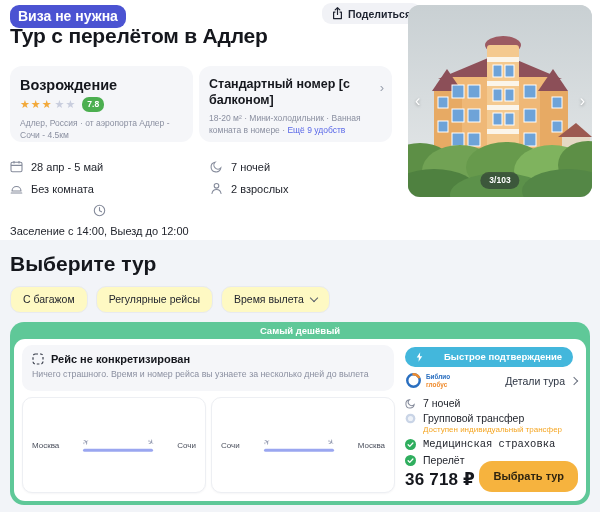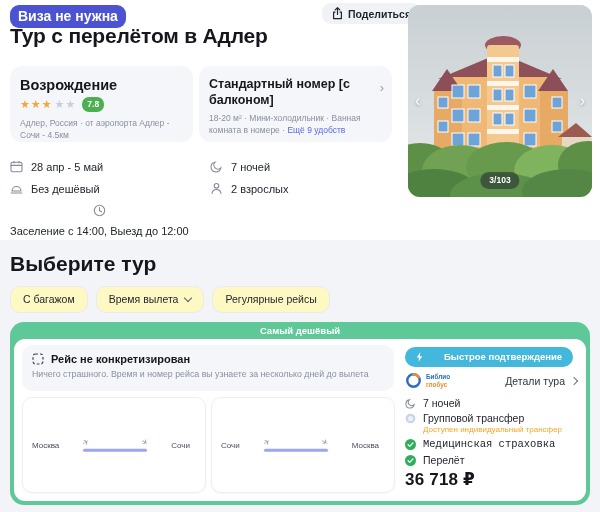--- a/index.html
+++ b/index.html
@@ -72,21 +72,21 @@
 
   .notice{position:absolute;left:8px;top:6px;width:372px;height:46px;background:#f5f6f9;
     border-radius:10px;padding:8px 10px;box-sizing:border-box;}
   .notice-title{display:flex;gap:7px;align-items:center;font-size:11px;font-weight:bold;color:#15171d;}
   .notice-title svg{display:block;flex:none;}
   .notice-sub{margin-top:4px;font-size:8.8px;color:#8a8fa0;}
 
   .flights{position:absolute;left:8px;top:58px;display:flex;gap:5px;}
   .flight-card{width:184px;height:96px;background:#fff;border:1px solid #edeff3;border-radius:10px;
     position:relative;box-sizing:border-box;box-shadow:0 1px 2px rgba(20,30,60,.04);}
-  .fc-row{position:absolute;left:0;right:6px;top:50%;transform:translateY(-50%);
+  .fc-row{position:absolute;left:0;right:0;top:50%;transform:translateY(-50%);
     display:flex;align-items:center;justify-content:space-between;padding:0 9px;gap:24px;}
   .fc-city{font-size:8px;color:#4a4f5c;}
   .fc-line-wrap{display:flex;flex-direction:column;width:102px;}
   .fc-planes{display:flex;justify-content:space-between;font-size:8px;color:#9aa0b5;line-height:1;}
   .plane-to{display:inline-block;transform:rotate(-32deg);}
   .plane-land{display:inline-block;transform:rotate(32deg);}
   .fc-line{height:2.5px;background:var(--c-flight-line,#9aa6f0);border-radius:2px;margin-top:2px;}
 
   .fast-pill{position:absolute;left:391px;top:8px;background:var(--c-blue-pill,#43b7dc);color:#fff;
     font-size:9.5px;font-weight:bold;border-radius:12px;padding:4px 11px 5px;
@@ -170,21 +170,21 @@
     </span>
     <span>7 ночей</span>
   </div>
   <div class="info-row ir2a">
     <span class="info-icon">
       <svg width="13" height="13" viewBox="0 0 13 13">
           <path d="M2 9a4.5 4.5 0 0 1 9 0Z" fill="none" stroke="currentColor" stroke-width="1.1" stroke-linejoin="round"></path>
           <path d="M1.2 11h10.6" stroke="currentColor" stroke-width="1.1" stroke-linecap="round"></path>
         </svg>
     </span>
-    <span>Без дешёвый</span>
+    <span>Без комната</span>
   </div>
   <div class="info-row ir2b">
     <span class="info-icon">
       <svg width="13" height="13" viewBox="0 0 13 13">
           <circle cx="6.5" cy="3.8" r="2.3" fill="none" stroke="currentColor" stroke-width="1.1"></circle>
           <path d="M2 11.5c.4-2.6 2.2-4 4.5-4s4.1 1.4 4.5 4" fill="none" stroke="currentColor" stroke-width="1.1" stroke-linecap="round"></path>
         </svg>
     </span>
     <span>2 взрослых</span>
   </div>
@@ -258,25 +258,25 @@
   </div>
 
   <div class="bottom">
     <h2 class="choose-title">Выберите тур</h2>
 
     <div class="chips">
       <button class="chip">
           <span>С багажом</span>
         </button>
       <button class="chip">
+          <span>Регулярные рейсы</span>
+        </button>
+      <button class="chip">
           <span>Время вылета</span>
           <span class="chev-down"></span>
-        </button>
-      <button class="chip">
-          <span>Регулярные рейсы</span>
         </button>
     </div>
 
     <div class="tour-card">
       <div class="cheapest">Самый дешёвый</div>
       <div class="inner">
 
         <div class="notice">
           <div class="notice-title">
             <span>
@@ -378,18 +378,19 @@
           <span>
             <svg width="11" height="11" viewBox="0 0 12 12">
                 <circle cx="6" cy="6" r="6" fill="var(--c-check,#2fae5e)"></circle>
                 <path d="M3.4 6.2 5.2 8l3.4-3.6" stroke="#fff" stroke-width="1.4" fill="none" stroke-linecap="round" stroke-linejoin="round"></path>
               </svg>
           </span>
           <span>Перелёт</span>
         </div>
 
         <div class="price">36 718 ₽</div>
+        <button class="select-btn">Выбрать тур</button>
 
       </div>
     </div>
   </div>
 
 </div>
 
 </body></html>

